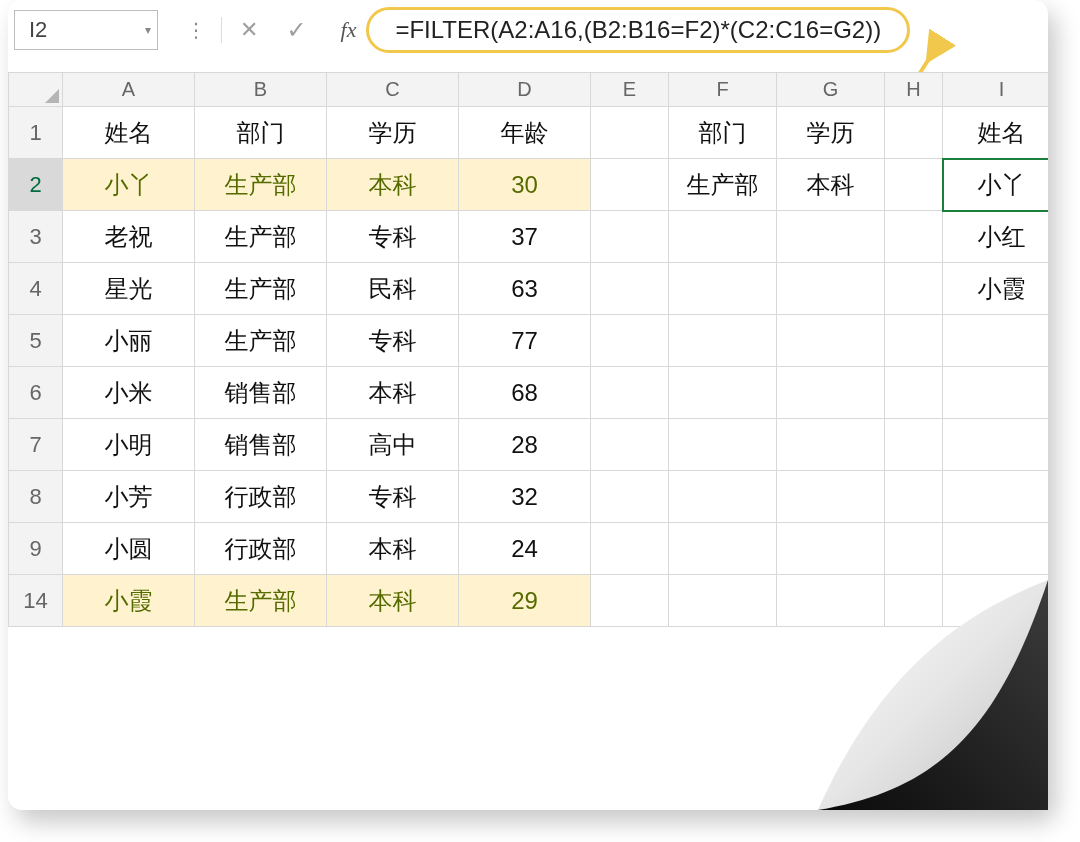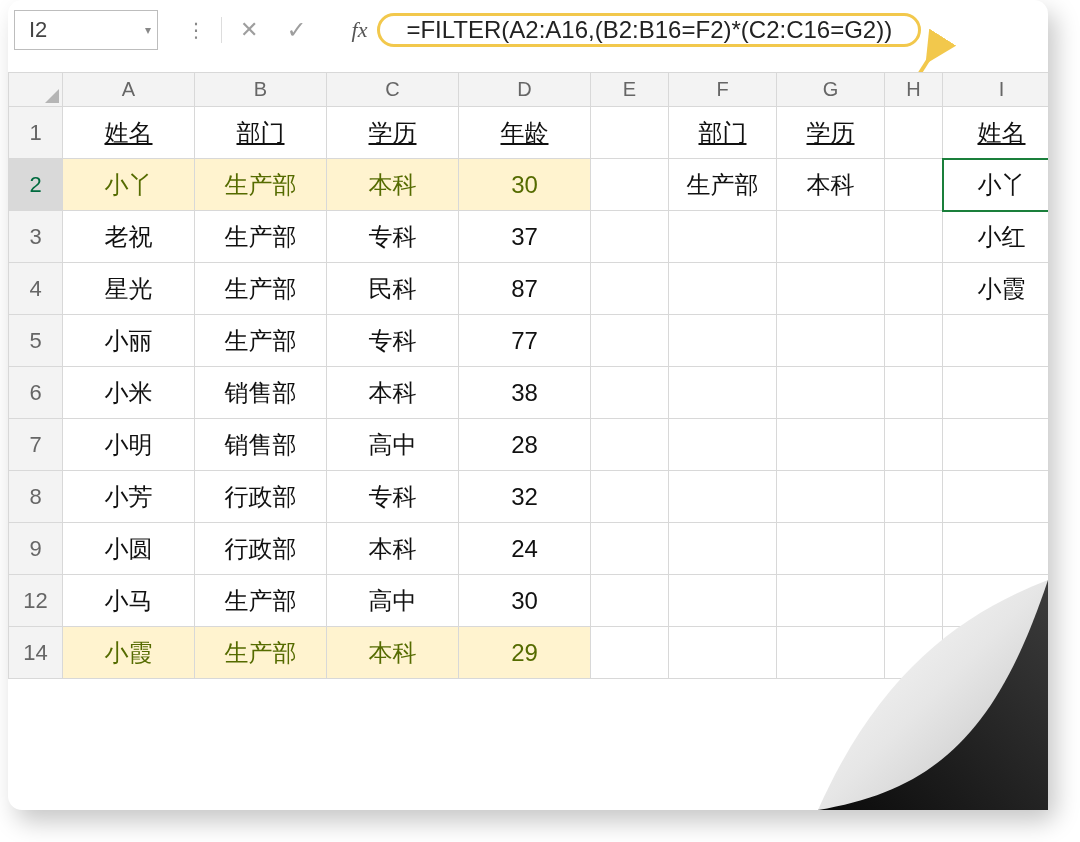--- a/index.html
+++ b/index.html
@@ -11,22 +11,22 @@
   .fbar-row { position:absolute; left:0; top:6px; width:100%; height:48px; display:flex; align-items:center; }
   .namebox { width:144px; height:40px; margin-left:6px; border:1px solid #bdbdbd; background:#fff;
              display:flex; align-items:center; justify-content:space-between; padding:0 6px 0 14px;
              font-size:22px; color:#444;}
   .namebox .dd { font-size:12px; color:#888;}
   .fbar-mid { display:flex; align-items:center; height:40px; margin-left:20px;}
   .fbar-mid .sep{ width:1px; height:26px; background:#ddd; margin:0 4px;}
   .fbar-mid .dots{ color:#888; font-size:20px; letter-spacing:1px; margin:0 10px 0 8px;}
   .fbar-mid .x  { color:#9e9e9e; font-size:22px; margin:0 14px;}
   .fbar-mid .chk{ color:#9e9e9e; font-size:24px; margin:0 14px;}
-  .fbar-mid .fx { font-style:italic; font-family:"Times New Roman",serif; font-size:22px; color:#555; margin:0 10px 0 31px;}
-  .formula-box { position:relative; flex:0 0 auto; height:34px; padding:0 26px;
+  .fbar-mid .fx { font-style:italic; font-family:"Times New Roman",serif; font-size:22px; color:#555; margin:0 10px 0 20px;}
+  .formula-box { position:relative; flex:0 0 auto; height:46px; padding:0 26px;
                  border:3px solid #f2c84c; border-radius:26px; display:flex; align-items:center;
                  font-size:24px; color:#222; background:#fff;}
   
   .arrow { position:absolute; left:874px; top:52px; width:60px; height:78px; pointer-events:none;}
   .arrow svg { width:100%; height:100%; overflow:visible;}
   
   .grid-area { position:absolute; left:0; top:72px; right:0; bottom:0; overflow:hidden;}
   table.grid { border-collapse:collapse; table-layout:fixed; width:1040px;}
   table.grid th, table.grid td { border:1px solid #d8d8d8; height:52px;
         font-size:24px; text-align:center; vertical-align:middle; padding:0;
@@ -36,21 +36,21 @@
   table.grid thead th.corner::after{
      content:""; position:absolute; right:3px; bottom:3px; width:0;height:0;
      border-left:14px solid transparent; border-bottom:14px solid #b5b5b5;}
   table.grid tbody th.rownum { background:#f3f3f3; color:#666; width:54px; font-size:22px; font-weight:normal;}
   
   table.grid tbody th.rownum.sel { background:#d9d9d9; color:#006b3f; }
   
   .col-A{width:132px}.col-B{width:132px}.col-C{width:132px}.col-D{width:132px}
   .col-E{width:78px}.col-F{width:108px}.col-G{width:108px}.col-H{width:58px}.col-I{width:118px}
   
-  td.hdr { background:#0e7a4c; color:#fff; font-weight:bold; border-color:#0e7a4c;text-decoration:underline;}
+  td.hdr { background:#0e7a4c; color:#fff; font-weight:bold; border-color:#0e7a4c;}
   td.datacell { border:1px solid #5d95c8; }
   td.datacell.hl { background:#fff3cf; color:#556b00;}
   td.rcell { border:1px solid #5d95c8; }
   
   td.active { outline:2px solid #1a7f3b; outline-offset:-1px; position:relative;}
   td.active::after{ content:""; position:absolute; right:-3px; bottom:-3px; width:7px; height:7px;
                     background:#1a7f3b; border:1px solid #fff;}
   
   td.spill { border:1px solid #6fa5d2;}
   
@@ -156,21 +156,21 @@
               <td></td>
               <td></td>
               <td></td>
               <td class="rcell spill">小红</td>
             </tr>
             <tr>
               <th class="rownum">4</th>
               <td class="datacell">星光</td>
               <td class="datacell">生产部</td>
               <td class="datacell">民科</td>
-              <td class="datacell">87</td>
+              <td class="datacell">63</td>
               <td></td>
               <td></td>
               <td></td>
               <td></td>
               <td class="rcell spill">小霞</td>
             </tr>
             <tr>
               <th class="rownum">5</th>
               <td class="datacell">小丽</td>
               <td class="datacell">生产部</td>
@@ -180,21 +180,21 @@
               <td></td>
               <td></td>
               <td></td>
               <td class="rcell spill"></td>
             </tr>
             <tr>
               <th class="rownum">6</th>
               <td class="datacell">小米</td>
               <td class="datacell">销售部</td>
               <td class="datacell">本科</td>
-              <td class="datacell">38</td>
+              <td class="datacell">68</td>
               <td></td>
               <td></td>
               <td></td>
               <td></td>
               <td class="rcell spill"></td>
             </tr>
             <tr>
               <th class="rownum">7</th>
               <td class="datacell">小明</td>
               <td class="datacell">销售部</td>
@@ -222,32 +222,20 @@
               <th class="rownum">9</th>
               <td class="datacell">小圆</td>
               <td class="datacell">行政部</td>
               <td class="datacell">本科</td>
               <td class="datacell">24</td>
               <td></td>
               <td></td>
               <td></td>
               <td></td>
               <td class="rcell spill"></td>
-            </tr>
-            <tr>
-              <th class="rownum">12</th>
-              <td class="datacell">小马</td>
-              <td class="datacell">生产部</td>
-              <td class="datacell">高中</td>
-              <td class="datacell">30</td>
-              <td></td>
-              <td></td>
-              <td></td>
-              <td></td>
-              <td></td>
             </tr>
             <tr>
               <th class="rownum">14</th>
               <td class="datacell hl">小霞</td>
               <td class="datacell hl">生产部</td>
               <td class="datacell hl">本科</td>
               <td class="datacell hl">29</td>
               <td></td>
               <td></td>
               <td></td>

